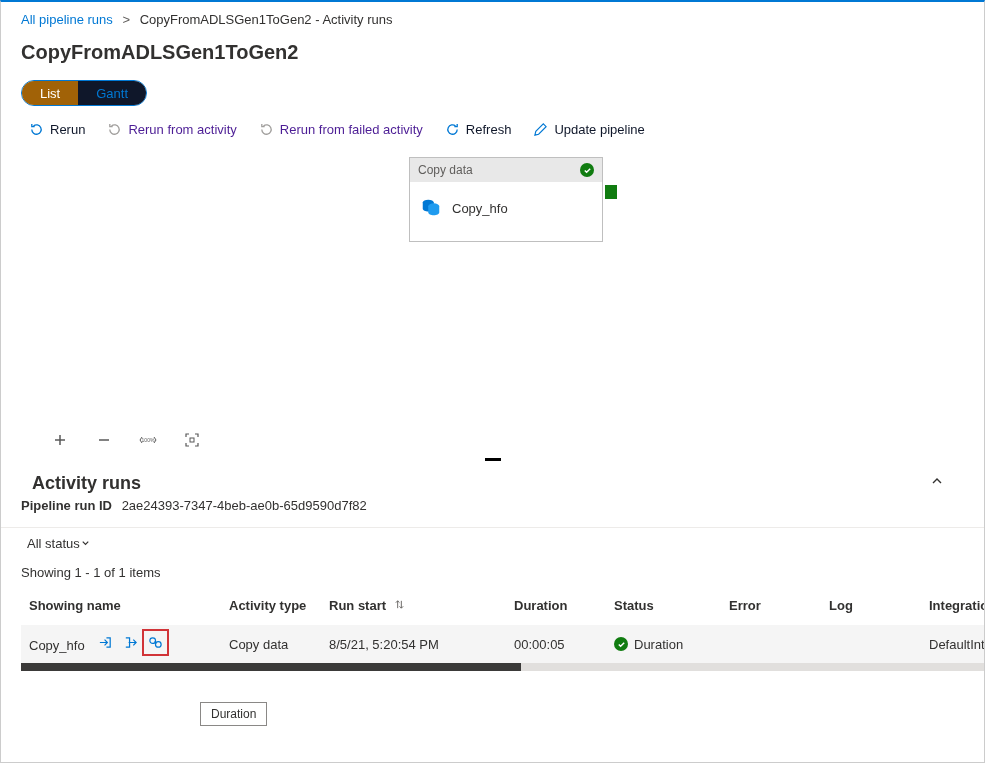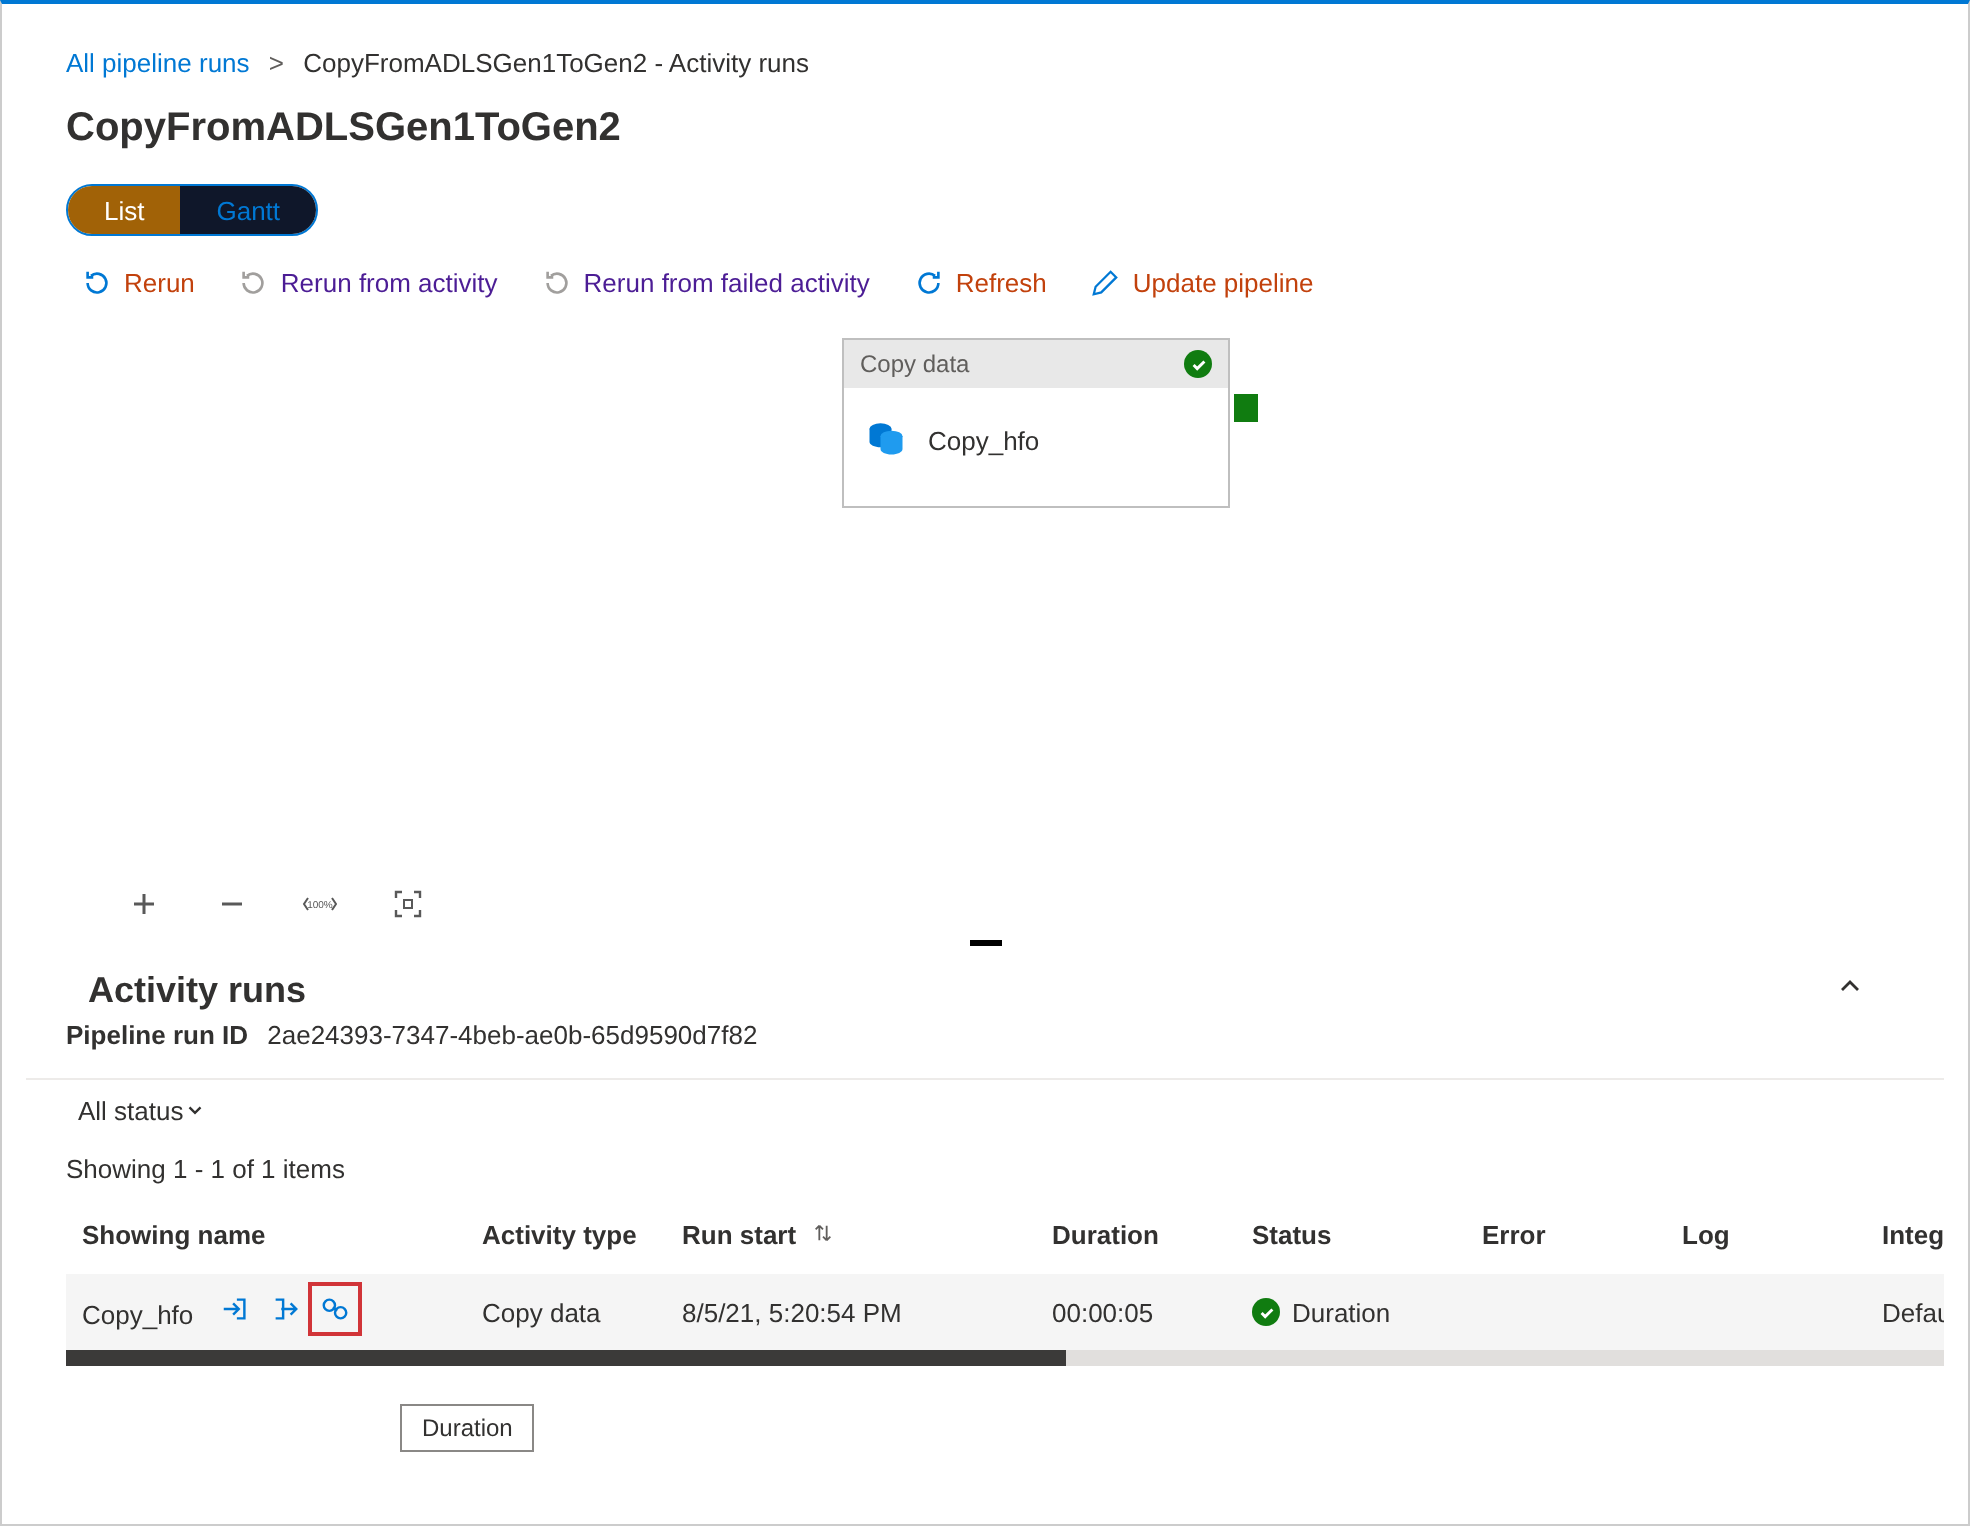--- a/index.html
+++ b/index.html
@@ -8,21 +8,21 @@
     font-family: "Segoe UI", -apple-system, BlinkMacSystemFont, sans-serif;
     font-size: 13px;
     color: #323130;
     background: #fff;
     width: 985px;
     height: 763px;
     overflow: hidden;
     border: 1px solid #ccc;
     border-top: 2px solid #0078d4;
   }
-  .page { padding: 12px; }
+  .page { padding: 0; }
   .breadcrumb {
     padding: 10px 20px 8px;
     font-size: 13px;
   }
   .breadcrumb a { color: #0078d4; text-decoration: none; cursor:pointer;}
   .breadcrumb span.sep { margin: 0 6px; color: #605e5c; }
   .breadcrumb span.current { color: #323130; }
   h1.title {
     margin: 0;
     padding: 6px 20px 12px;
@@ -52,21 +52,21 @@
   .toolbar {
     display: flex;
     align-items: center;
     gap: 22px;
     padding: 6px 28px 12px;
   }
   .toolbar .btn {
     display: inline-flex;
     align-items: center;
     gap: 6px;
-    color: #c2410c;
+    color: #0f172a;
     cursor: pointer;
     font-size: 13px;
   }
   .toolbar .btn.disabled { color: #4c1d95; cursor: default; }
   .icon { display: inline-flex; }
   
   .canvas-area {
     position: relative;
     height: 300px;
     margin: 0 20px;

